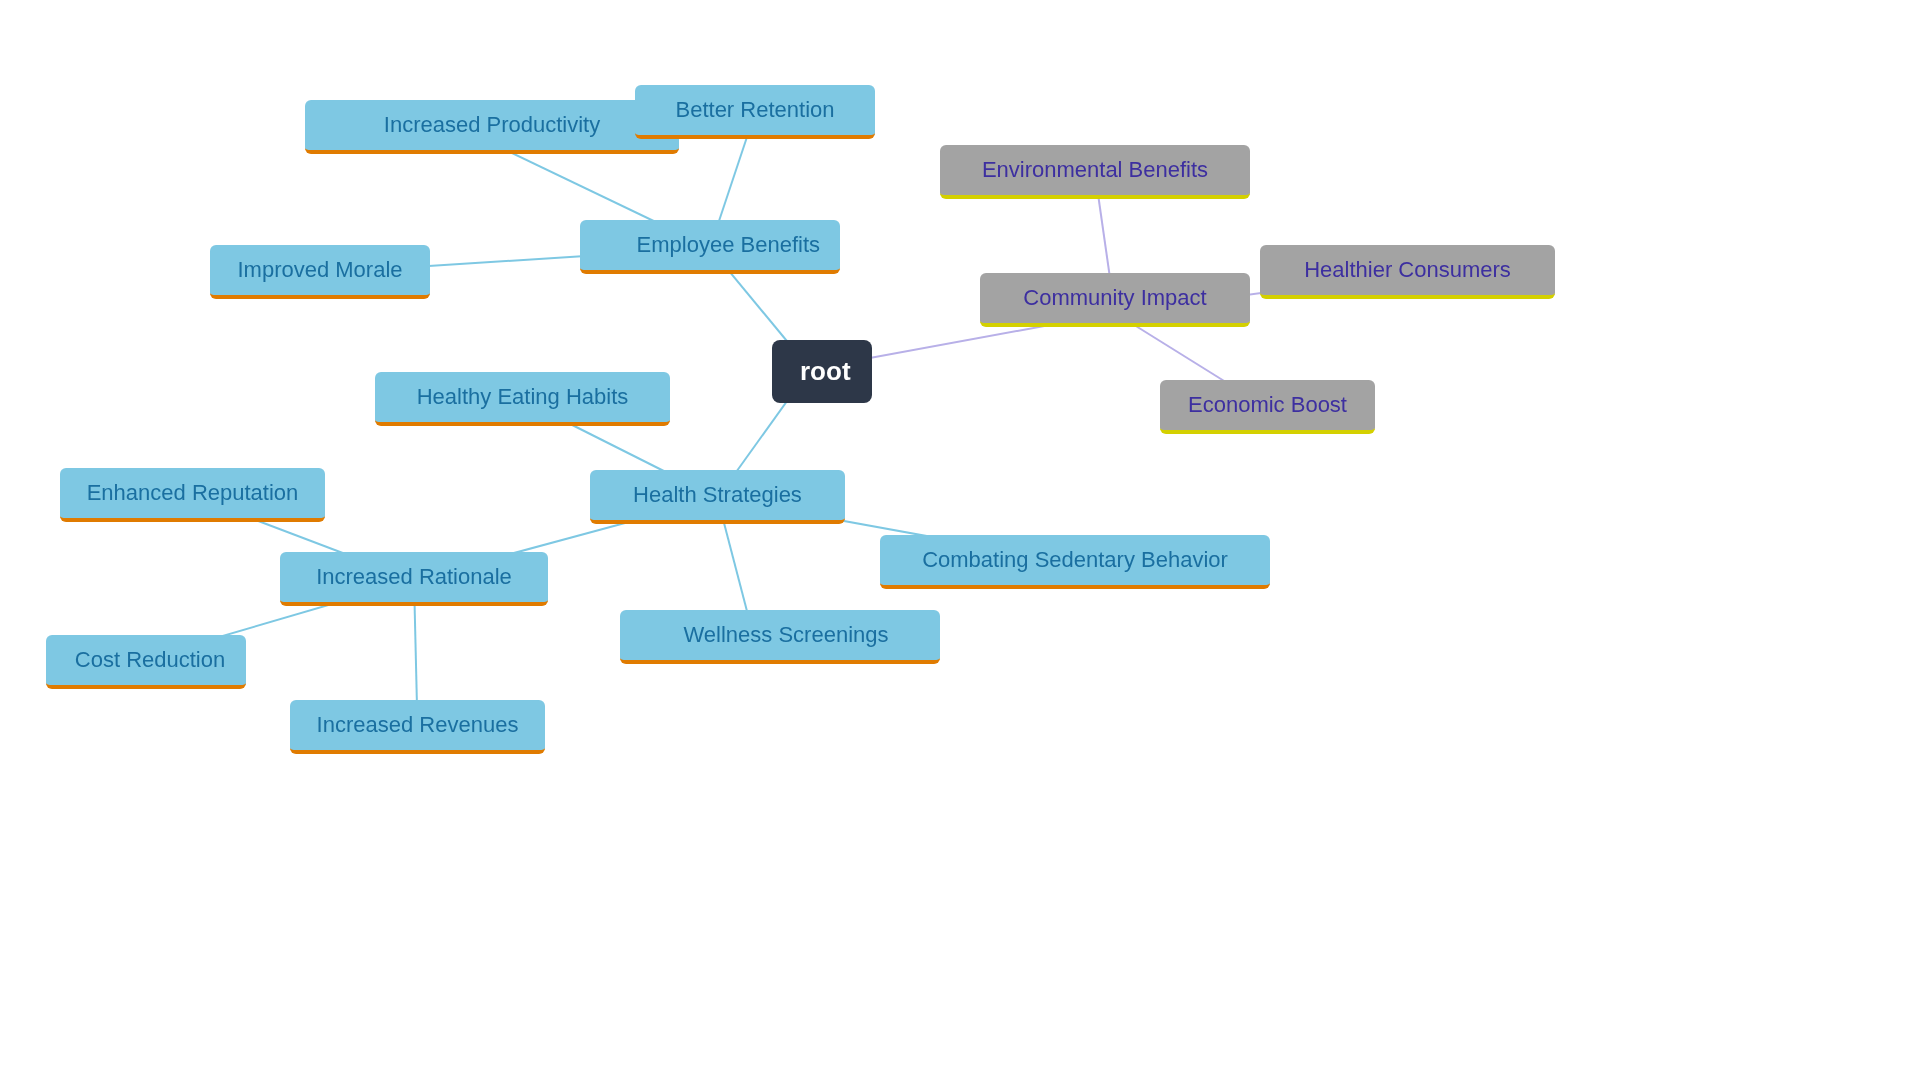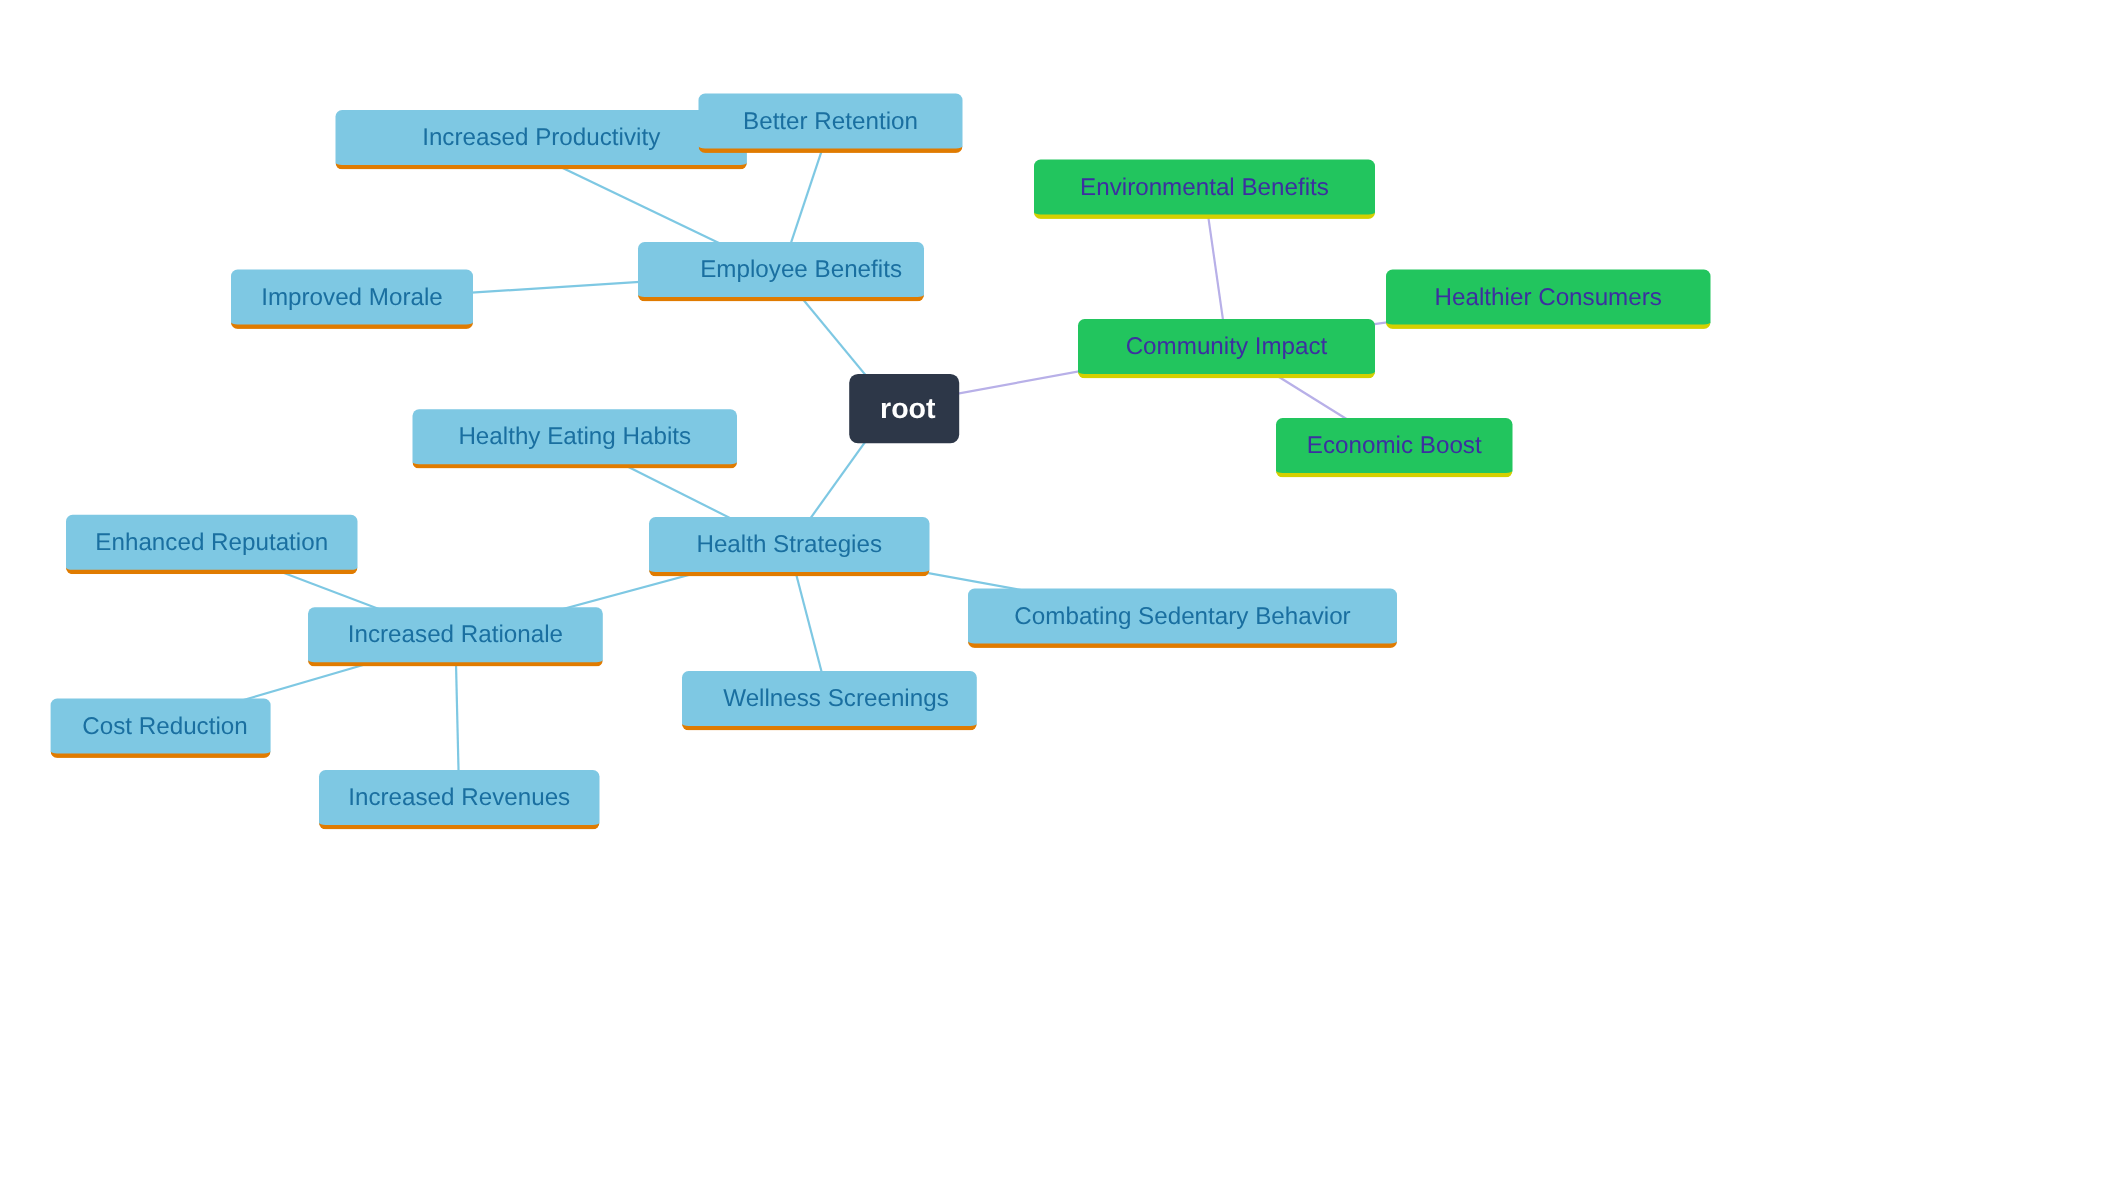--- a/index.html
+++ b/index.html
@@ -29,21 +29,21 @@
       border-radius: 8px;
       padding: 16px 28px;
       margin-left: 12px;
     }
     .node-blue {
       background: #7ec8e3;
       color: #1a6fa0;
       border-bottom: 4px solid #e07b00;
     }
     .node-purple {
-      background: #22c55e;
+      background: #a3a3a3;
       color: #3d2fa0;
       border-bottom: 4px solid #d4d000;
     }
     svg#connections {
       position: absolute;
       top: 0; left: 0;
       width: 1920px;
       height: 1080px;
       pointer-events: none;
     }
@@ -80,19 +80,19 @@
     <div class="node node-blue" style="left: 580px; top: 220px; width: 260px; text-align: right;">Employee Benefits</div>
     <div class="node node-blue" style="left: 305px; top: 100px; width: 374px;">Increased Productivity</div>
     <div class="node node-blue" style="left: 635px; top: 85px; width: 240px;">Better Retention</div>
     <div class="node node-blue" style="left: 210px; top: 245px; width: 220px;">Improved Morale</div>
     <div class="node node-blue" style="left: 590px; top: 470px; width: 255px;">Health Strategies</div>
     <div class="node node-blue" style="left: 375px; top: 372px; width: 295px;">Healthy Eating Habits</div>
     <div class="node node-blue" style="left: 60px; top: 468px; width: 265px;">Enhanced Reputation</div>
     <div class="node node-blue" style="left: 280px; top: 552px; width: 268px;">Increased Rationale</div>
     <div class="node node-blue" style="left: 46px; top: 635px; width: 200px; padding-left: 28px;">Cost Reduction</div>
     <div class="node node-blue" style="left: 290px; top: 700px; width: 255px;">Increased Revenues</div>
-    <div class="node node-blue" style="left: 620px; top: 610px; width: 268px; padding-left: 32px;">Wellness Screenings</div>
+    <div class="node node-blue" style="left: 620px; top: 610px; width: 320px; padding-left: 32px;">Wellness Screenings</div>
     <div class="node node-blue" style="left: 880px; top: 535px; width: 390px;">Combating Sedentary Behavior</div>
-    <div class="node node-purple" style="left: 980px; top: 290px; width: 270px;">Community Impact</div>
+    <div class="node node-purple" style="left: 980px; top: 273px; width: 270px;">Community Impact</div>
     <div class="node node-purple" style="left: 940px; top: 145px; width: 310px;">Environmental Benefits</div>
     <div class="node node-purple" style="left: 1260px; top: 245px; width: 295px;">Healthier Consumers</div>
     <div class="node node-purple" style="left: 1160px; top: 380px; width: 215px;">Economic Boost</div>
   </div>
 
 </body></html>

